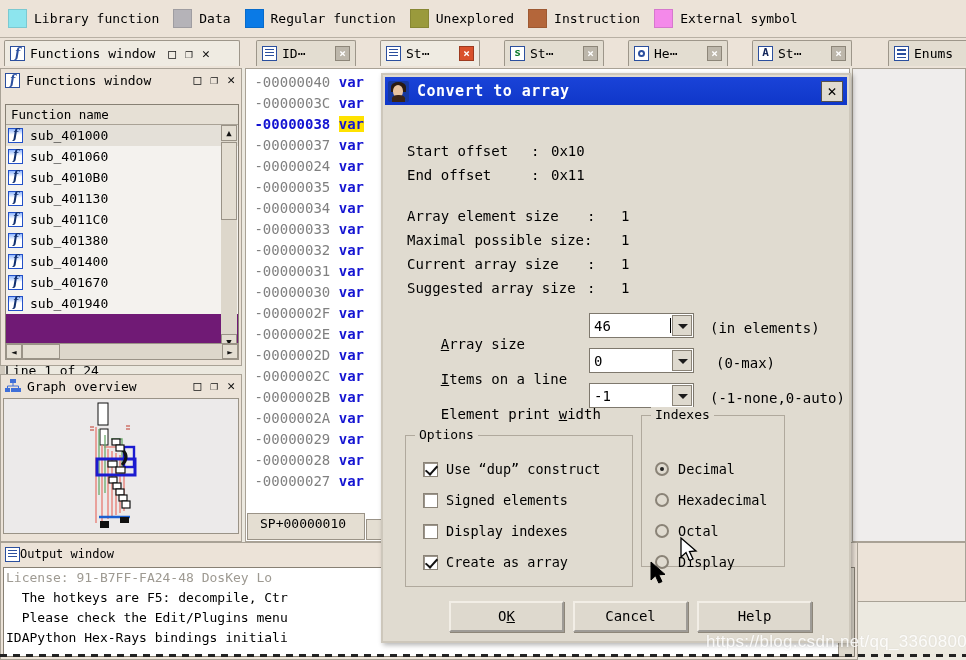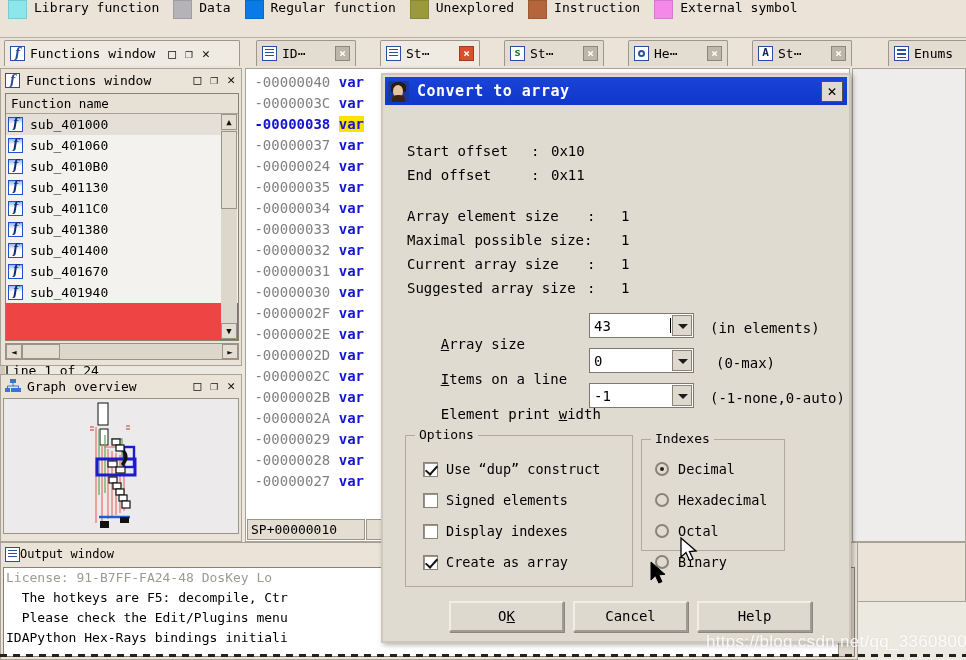--- a/index.html
+++ b/index.html
@@ -6,21 +6,21 @@
   body{
     width:966px;height:660px;overflow:hidden;position:relative;
     background:#ece9e0;
     font-family:"DejaVu Sans Mono","Liberation Mono",monospace;
     font-size:12px;color:#000;
   }
   .abs{position:absolute;}
 
   
   #legend{left:0;top:0;width:966px;height:38px;background:#ece3d8;
-          border-bottom:1px solid #b8b0a4;display:flex;
+          border-bottom:1px solid #b8b0a4;display:flex;align-items:center;
           padding-left:8px;box-sizing:border-box;}
   .sw{width:17px;height:17px;flex:none;border:1px solid rgba(0,0,0,.12);}
   .lgl{font-family:"DejaVu Sans Mono","Liberation Mono",monospace;font-size:13px;
        margin:0 14px 0 7px;white-space:nowrap;color:#000;}
 
   
   #tabstrip{left:0;top:38px;width:966px;height:30px;background:#ece3d8;}
   .tabw{position:absolute;top:2px;height:26px;background:#e3ddd1;
         border:1px solid #9d968a;border-bottom:none;
         border-radius:2px 2px 0 0;display:flex;align-items:center;
@@ -50,22 +50,22 @@
   .tclose.red{background:#d9512c;border-color:#9d3a1f;}
   .winbtns{display:flex;align-items:center;gap:9px;margin-left:8px;}
   .wb{font-size:13px;line-height:13px;color:#111;}
 
   
   #fnpanel{left:0;top:68px;width:242px;height:298px;background:#ece3d8;
            border:1px solid #a9a296;box-sizing:border-box;}
   .pnlhdr{height:22px;display:flex;align-items:center;padding:0 4px;
           background:#ece3d8;box-sizing:border-box;}
   .pnlhdr .ptitle{font-size:13px;margin:0 6px;white-space:nowrap;}
-  #fnlistbox{position:absolute;left:4px;top:24px;width:234px;height:248px;
-             background:#ef4444;border:1px solid #878074;box-sizing:border-box;overflow:hidden;}
+  #fnlistbox{position:absolute;left:4px;top:35px;width:234px;height:248px;
+             background:#701a75;border:1px solid #878074;box-sizing:border-box;overflow:hidden;}
   #fncolhdr{height:20px;background:#e6e0d5;border-bottom:1px solid #a9a296;
             display:flex;align-items:center;padding-left:5px;font-size:12.5px;box-sizing:border-box;}
   .fnrow{height:21px;display:flex;align-items:center;padding-left:2px;font-size:13px;
          background:#f4f2ee;}
   .fnrow.sel{background:#e4e0d8;}
   .fico{width:15px;height:15px;margin-right:7px;flex:none;border:1px solid #2250c8;
         background:linear-gradient(180deg,#8fb6ff,#fff 45%);position:relative;box-sizing:border-box;}
   .fico::after{content:"f";position:absolute;left:0;right:0;top:-2px;text-align:center;
         font-family:"DejaVu Serif",serif;font-style:italic;font-weight:bold;
         font-size:12px;color:#12306f;}
@@ -94,23 +94,23 @@
 
   
   #idaview{left:245px;top:68px;width:605px;height:474px;background:#fff;
            border:1px solid #a9a296;box-sizing:border-box;overflow:hidden;}
   .dline{height:21px;line-height:21px;white-space:pre;font-size:14px;
          font-family:"DejaVu Sans Mono","Liberation Mono",monospace;}
   .daddr{color:#808080;}
   .daddr.cur{color:#1414d2;font-weight:bold;}
   .dvar{color:#1414d2;font-weight:bold;}
   .dvar.hl{background:#ffe200;}
-  #spbar{position:absolute;left:1px;bottom:1px;width:118px;height:21px;background:#e4ded2;
+  #spbar{position:absolute;left:1px;bottom:1px;width:118px;height:27px;background:#e4ded2;
          border:1px solid #9a9387;box-sizing:border-box;font-size:13px;line-height:19px;
-         padding-left:3px;}
+         padding-left:12px;}
   #spbox{position:absolute;left:120px;bottom:1px;width:22px;height:21px;background:#e4ded2;
          border:1px solid #9a9387;box-sizing:border-box;}
 
   
   #rightpanel{left:852px;top:68px;width:114px;height:474px;background:#efedec;
               border:1px solid #a9a296;box-sizing:border-box;}
   #rightstrip{left:852px;top:542px;width:114px;height:60px;background:#ece3d8;
               border:1px solid #a9a296;box-sizing:border-box;}
 
   
@@ -440,21 +440,21 @@
   <div class="dlabel" style="left:238px;top:181px;">1</div>
 
   <div class="dlabel" style="left:24px;top:205px;">Suggested array size</div>
   <div class="dlabel" style="left:204px;top:205px;">:</div>
   <div class="dlabel" style="left:238px;top:205px;">1</div>
 
   <div class="dlabel" style="left:24px;top:245px;">
     <span class="u">A</span><span>rray size</span>
   </div>
   <div class="combo" style="left:206px;top:238px;width:105px;">
-    <span class="cval">43</span>
+    <span class="cval">46</span>
       <span class="caret"></span>
     <span class="carrow"></span>
   </div>
   <div class="dlabel" style="left:327px;top:245px;">(in elements)</div>
 
   <div class="dlabel" style="left:24px;top:280px;">
     <span class="u">I</span><span>tems on a line</span>
   </div>
   <div class="combo" style="left:206px;top:273px;width:105px;">
     <span class="cval">0</span>
@@ -486,39 +486,39 @@
       <div class="chkrow" style="left: 40px; top: 448px;">
         <span class="chk"></span>
         <span>Display indexes</span>
       </div>
       <div class="chkrow" style="left: 40px; top: 479px;">
         <span class="chk on"></span>
         <span>Create as array</span>
       </div>
     </div>
 
-  <div class="grp" style="left:258px;top:364px;width:144px;height:112px;">
+  <div class="grp" style="left:258px;top:340px;width:144px;height:152px;">
     <span class="grptitle">Indexes</span>
   </div>
   <div id="radrows">
       <div class="chkrow" style="left: 272px; top: 386px;">
         <span class="rad on"></span>
         <span>Decimal</span>
       </div>
       <div class="chkrow" style="left: 272px; top: 417px;">
         <span class="rad"></span>
         <span>Hexadecimal</span>
       </div>
       <div class="chkrow" style="left: 272px; top: 448px;">
         <span class="rad"></span>
         <span>Octal</span>
       </div>
       <div class="chkrow" style="left: 272px; top: 479px;">
         <span class="rad"></span>
-        <span>Binary</span>
+        <span>Display</span>
       </div>
     </div>
 
   <div class="dbtn" style="left:66px;top:526px;width:115px;">
     <span>O</span><span class="u">K</span>
   </div>
   <div class="dbtn" style="left:190px;top:526px;width:115px;">Cancel</div>
   <div class="dbtn" style="left:314px;top:526px;width:115px;">Help</div>
 </div>
 

